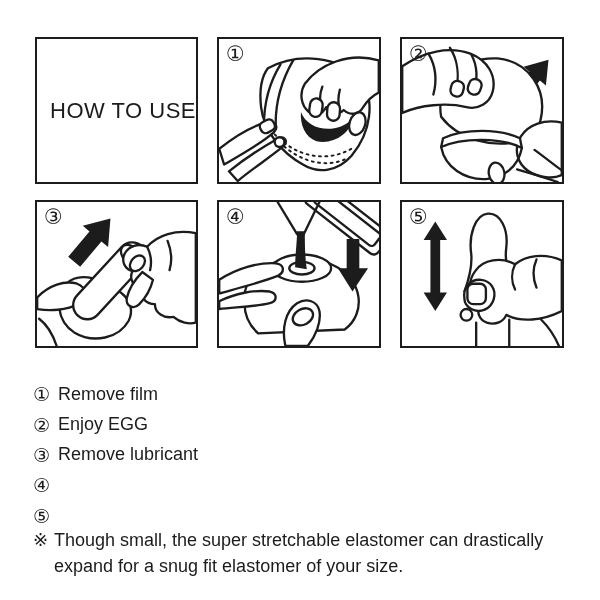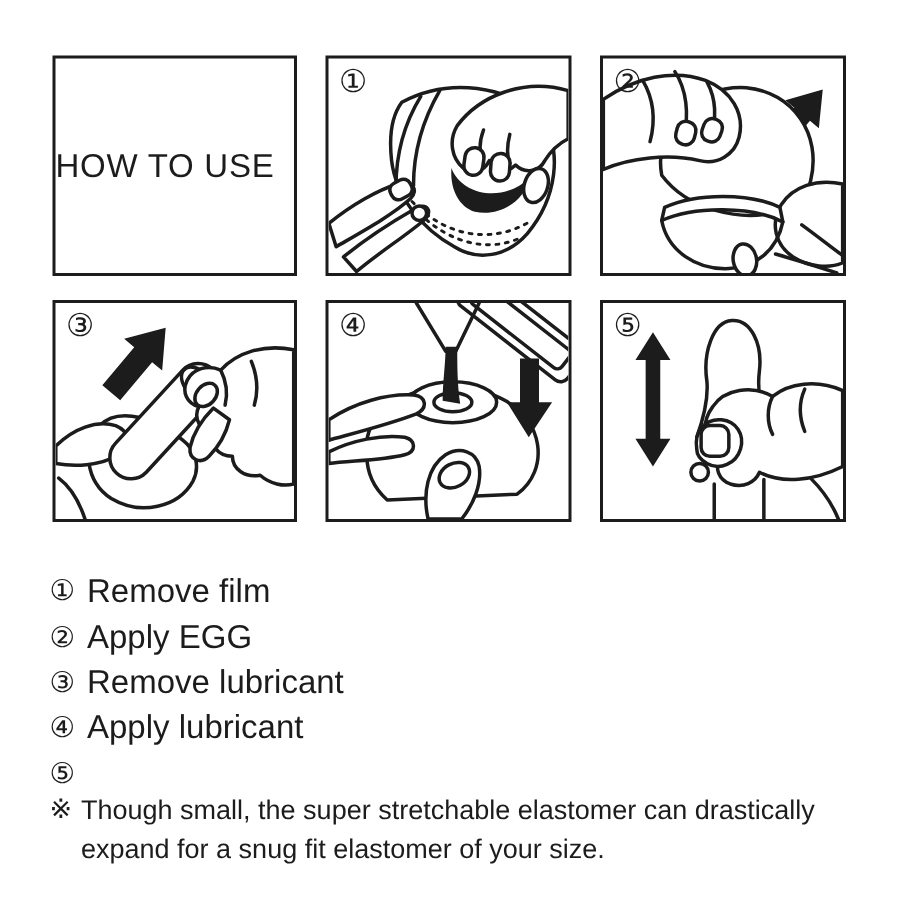--- a/index.html
+++ b/index.html
@@ -1,42 +1,42 @@
 <!DOCTYPE html>
 <html><head>
 <meta charset="utf-8">
 <style>
   html,body { margin:0; padding:0; }
   body { background:#fff; width:600px; height:600px; position:relative;
          font-family:"Liberation Sans", sans-serif; color:#1c1c1c; }
   .stage { position:absolute; inset:0; background:#fff; }
 
   .panel { position:absolute; box-sizing:border-box; border:2px solid #1c1c1c; background:#fff; overflow:hidden; }
-  #p-title { left:35px; top:37px;  width:163px; height:147px; display:flex; align-items:center; justify-content:flex-start; }
+  #p-title { left:35px; top:37px;  width:163px; height:147px; display:flex; align-items:center; justify-content:flex-end; }
   #p1 { left:217px; top:37px;  width:164px; height:147px; }
   #p2 { left:400px; top:37px;  width:164px; height:147px; }
   #p3 { left:35px;  top:200px; width:163px; height:148px; }
   #p4 { left:217px; top:200px; width:164px; height:148px; }
   #p5 { left:400px; top:200px; width:164px; height:148px; }
 
   .title-text { font-size:22px; letter-spacing:0.5px; color:#1c1c1c; }
 
   .panel-num { position:absolute; top:2px; left:7px; font-size:21px; line-height:26px;
                font-family:"DejaVu Sans", sans-serif; color:#1c1c1c; z-index:3; }
 
   svg.art { position:absolute; left:0; top:0; width:100%; height:100%; display:block; }
   .ln  { fill:#fff; stroke:#1c1c1c; stroke-width:2.4; stroke-linejoin:round; stroke-linecap:round; }
   .ln2 { fill:none; stroke:#1c1c1c; stroke-width:2.4; stroke-linejoin:round; stroke-linecap:round; }
   .dot { fill:none; stroke:#1c1c1c; stroke-width:2;   stroke-dasharray:2 4.5; stroke-linecap:round; }
   .solid { fill:#1c1c1c; stroke:none; }
 
   .instructions { position:absolute; left:33px; top:379px; }
   .inst-row { display:flex; align-items:center; height:30.4px; }
   .inst-num { font-size:19px; width:25px; font-family:"DejaVu Sans", sans-serif; }
-  .inst-text { font-size:22px; }
+  .inst-text { font-size:18px; }
 
   .note { position:absolute; left:33px; top:527px; width:552px; font-size:18px;
           line-height:26px; padding-left:21px; box-sizing:border-box; }
   .note-marker { position:absolute; left:0; top:0; font-size:18px;
                  font-family:"DejaVu Sans", sans-serif; }
 </style>
 </head>
 <body>
 
 <div class="stage">
@@ -147,29 +147,28 @@
     </svg>
   </div>
 
   <div class="instructions">
     <div class="inst-row">
       <span class="inst-num">①</span>
       <span class="inst-text">Remove film</span>
     </div>
     <div class="inst-row">
       <span class="inst-num">②</span>
-      <span class="inst-text">Apply EGG</span>
+      <span class="inst-text">Enjoy EGG</span>
     </div>
     <div class="inst-row">
       <span class="inst-num">③</span>
       <span class="inst-text">Remove lubricant</span>
     </div>
     <div class="inst-row">
       <span class="inst-num">④</span>
-      <span class="inst-text">Apply lubricant</span>
     </div>
     <div class="inst-row">
       <span class="inst-num">⑤</span>
     </div>
   </div>
 
   <div class="note">
     <span class="note-marker">※</span>
     <span>Though small, the super stretchable elastomer can drastically expand for a snug fit elastomer of your size.</span>
   </div>

